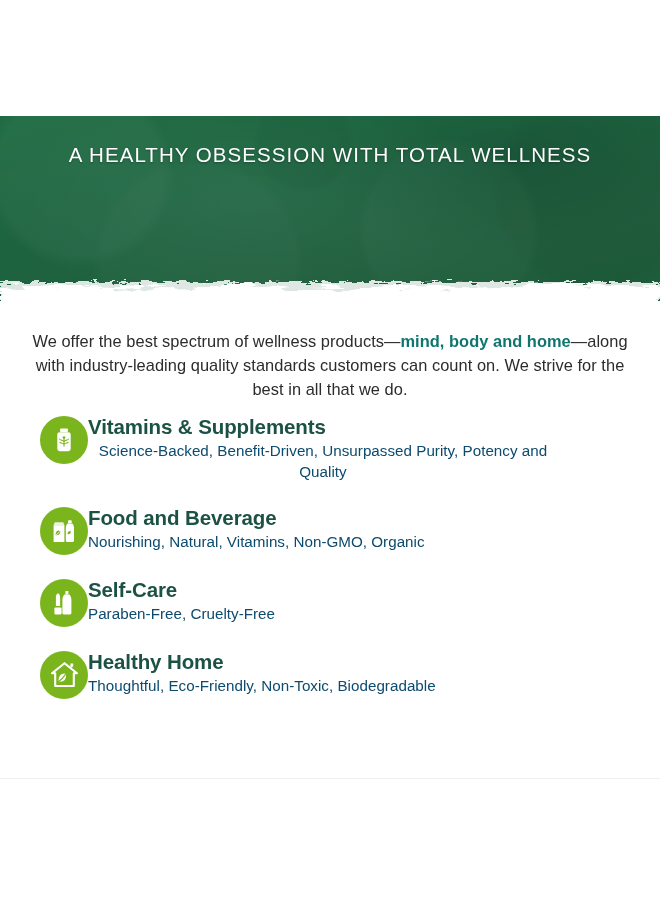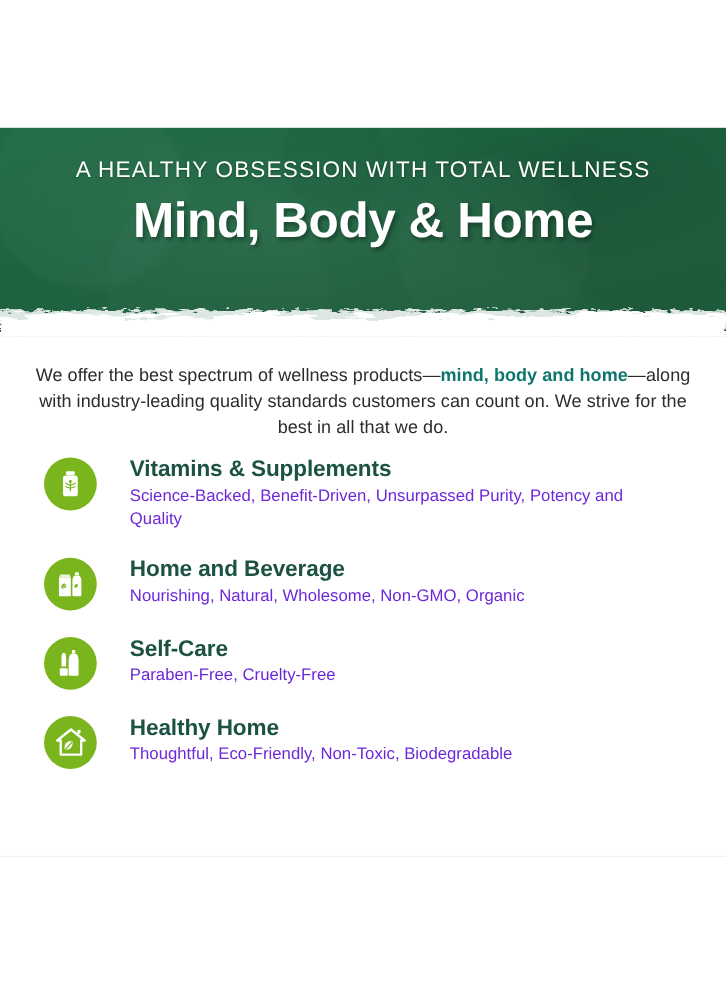--- a/index.html
+++ b/index.html
@@ -112,21 +112,21 @@
   .features {
     position: absolute;
     top: 414px;
     left: 40px;
     width: 580px;
   }
 
   .feature {
     display: flex;
     align-items: flex-start;
-    gap: 30px;
+    gap: 0;
     margin-bottom: 22px;
   }
 
   .feature-icon {
     flex: 0 0 auto;
     width: 48px;
     height: 48px;
     border-radius: 50%;
     background: #7ab51d;
     display: flex;
@@ -140,25 +140,26 @@
   .feature-title {
     color: #1c5243;
     font-size: 20.5px;
     font-weight: 700;
     letter-spacing: -0.1px;
     line-height: 1.18;
   }
 
   .feature-desc {
     margin-top: 2px;
-    color: #6d28d9;
+    color: #0c4a6e;
     font-size: 15.2px;
     line-height: 1.37;
     letter-spacing: .02px;
     max-width: 470px;
+    text-align: center;
   }
 
   
   .bottom-divider {
     position: absolute;
     left: 0;
     top: 778px;
     width: 660px;
     height: 1px;
     background: #efefef;
@@ -168,21 +169,20 @@
 <body>
 
 <div class="page">
 
   <div class="hero">
     <div class="hero-bg"></div>
     <div class="hero-texture"></div>
 
     <div class="hero-inner">
       <div class="hero-eyebrow">A HEALTHY OBSESSION WITH TOTAL WELLNESS</div>
-      <div class="hero-title">Mind, Body &amp; Home</div>
     </div>
 
     <svg class="torn" viewBox="0 0 660 56" preserveAspectRatio="none">
       <defs>
         <filter id="rough">
           <feTurbulence type="fractalNoise" baseFrequency="0.035 0.22" numOctaves="4" seed="7" result="n"></feTurbulence>
           <feDisplacementMap in="SourceGraphic" in2="n" scale="17" xChannelSelector="R" yChannelSelector="G"></feDisplacementMap>
         </filter>
         <filter id="rough2">
           <feTurbulence type="fractalNoise" baseFrequency="0.09 0.35" numOctaves="3" seed="19" result="n2"></feTurbulence>
@@ -241,22 +241,22 @@
           <path d="M6.7 19.3 C 8.2 18.2 9.6 17 10.8 15.4" stroke="#ffffff" stroke-width=".8" fill="none"></path>
 
           <rect x="19.1" y="4.2" width="3.6" height="3" rx=".7" fill="#ffffff"></rect>
           <path d="M18.4 7.4 L23.4 7.4 C 24.6 9 25 10.4 25 12.4 L25 24.6
                    C 25 25.5 24.5 26 23.6 26 L18.2 26 C 17.3 26 16.8 25.5 16.8 24.6
                    L16.8 12.4 C 16.8 10.4 17.2 9 18.4 7.4 Z" fill="#ffffff"></path>
           <path d="M21 15 C 19.3 15 18.5 16.3 18.6 18.2 C 20.5 18.5 21.9 17.6 21.9 15.8 Z" fill="#7ab51d"></path>
         </svg>
       </div>
       <div class="feature-body">
-        <div class="feature-title">Home and Beverage</div>
-        <div class="feature-desc">Nourishing, Natural, Wholesome, Non-GMO, Organic</div>
+        <div class="feature-title">Food and Beverage</div>
+        <div class="feature-desc">Nourishing, Natural, Vitamins, Non-GMO, Organic</div>
       </div>
     </div>
 
     <div class="feature">
       <div class="feature-icon">
         <svg width="30" height="30" viewBox="0 0 30 30">
 
           <rect x="16.4" y="3" width="3" height="3.4" rx=".6" fill="#ffffff"></rect>
           <path d="M15.2 6.6 L20.6 6.6 C 21.9 8.6 22.4 10.2 22.4 12.4 L22.4 25
                    C 22.4 25.9 21.9 26.4 21 26.4 L14.8 26.4 C 13.9 26.4 13.4 25.9 13.4 25

